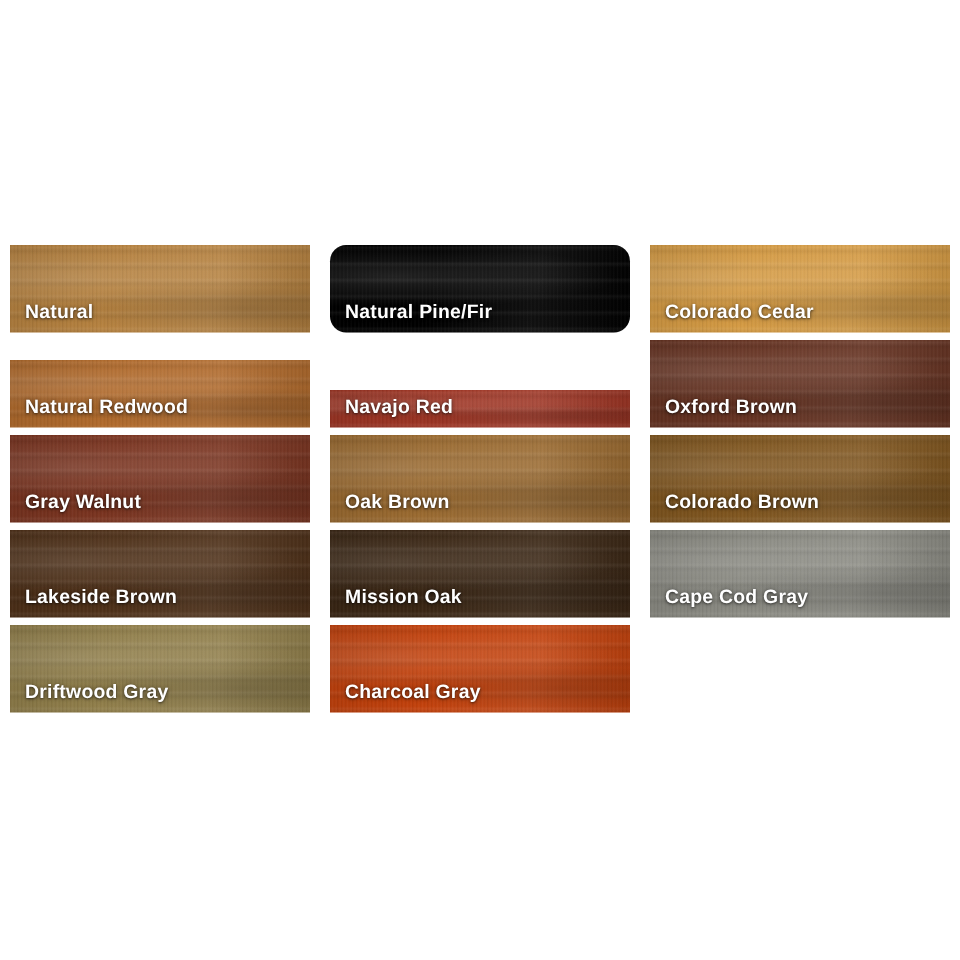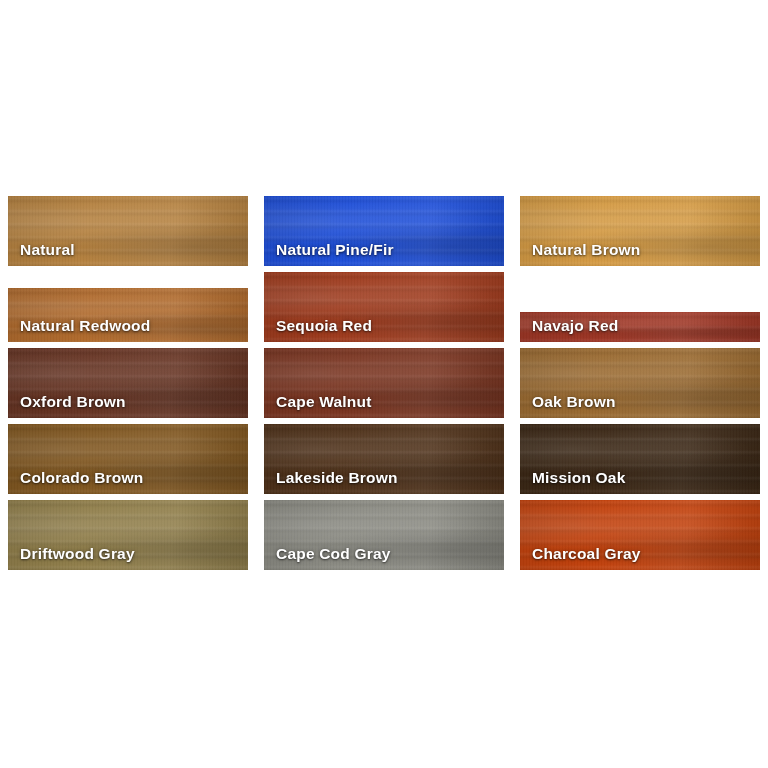--- a/index.html
+++ b/index.html
@@ -84,61 +84,55 @@
 </head>
 <body>
 
 <div id="chart">
     <div class="swatch" style="background-color: rgb(181, 129, 63);">
       <div class="grain-a"></div>
       <div class="grain-b"></div>
       <div class="grain-c"></div>
       <div class="label">Natural</div>
     </div>
-    <div class="swatch" style="background-color: #1d4ed8;">
+    <div class="swatch" style="background-color: #000000; border-radius: 13px;">
       <div class="grain-a"></div>
       <div class="grain-b"></div>
       <div class="grain-c"></div>
       <div class="label">Natural Pine/Fir</div>
     </div>
     <div class="swatch" style="background-color: rgb(212, 154, 67);">
       <div class="grain-a"></div>
       <div class="grain-b"></div>
       <div class="grain-c"></div>
-      <div class="label">Natural Brown</div>
+      <div class="label">Colorado Cedar</div>
     </div>
     <div class="swatch" style="background-color: rgb(176, 106, 44); margin-top: 16px;">
       <div class="grain-a"></div>
       <div class="grain-b"></div>
       <div class="grain-c"></div>
       <div class="label">Natural Redwood</div>
-    </div>
-    <div class="swatch" style="background-color: rgb(158, 58, 28);">
-      <div class="grain-a"></div>
-      <div class="grain-b"></div>
-      <div class="grain-c"></div>
-      <div class="label">Sequoia Red</div>
     </div>
     <div class="swatch" style="background-color: rgb(158, 53, 36); margin-top: 40px;">
       <div class="grain-a"></div>
       <div class="grain-b"></div>
       <div class="grain-c"></div>
       <div class="label">Navajo Red</div>
     </div>
     <div class="swatch" style="background-color: rgb(102, 51, 34);">
       <div class="grain-a"></div>
       <div class="grain-b"></div>
       <div class="grain-c"></div>
       <div class="label">Oxford Brown</div>
     </div>
     <div class="swatch" style="background-color: rgb(122, 52, 32);">
       <div class="grain-a"></div>
       <div class="grain-b"></div>
       <div class="grain-c"></div>
-      <div class="label">Cape Walnut</div>
+      <div class="label">Gray Walnut</div>
     </div>
     <div class="swatch" style="background-color: rgb(154, 106, 48);">
       <div class="grain-a"></div>
       <div class="grain-b"></div>
       <div class="grain-c"></div>
       <div class="label">Oak Brown</div>
     </div>
     <div class="swatch" style="background-color: rgb(128, 86, 31);">
       <div class="grain-a"></div>
       <div class="grain-b"></div>
@@ -150,31 +144,31 @@
       <div class="grain-b"></div>
       <div class="grain-c"></div>
       <div class="label">Lakeside Brown</div>
     </div>
     <div class="swatch" style="background-color: rgb(58, 38, 20); text-align: right;">
       <div class="grain-a"></div>
       <div class="grain-b"></div>
       <div class="grain-c"></div>
       <div class="label">Mission Oak</div>
     </div>
+    <div class="swatch" style="background-color: rgb(138, 138, 130);">
+      <div class="grain-a"></div>
+      <div class="grain-b"></div>
+      <div class="grain-c"></div>
+      <div class="label">Cape Cod Gray</div>
+    </div>
     <div class="swatch" style="background-color: rgb(144, 126, 74);">
       <div class="grain-a"></div>
       <div class="grain-b"></div>
       <div class="grain-c"></div>
       <div class="label">Driftwood Gray</div>
-    </div>
-    <div class="swatch" style="background-color: rgb(138, 138, 130);">
-      <div class="grain-a"></div>
-      <div class="grain-b"></div>
-      <div class="grain-c"></div>
-      <div class="label">Cape Cod Gray</div>
     </div>
     <div class="swatch" style="background-color: #c2410c;">
       <div class="grain-a"></div>
       <div class="grain-b"></div>
       <div class="grain-c"></div>
       <div class="label">Charcoal Gray</div>
     </div>
   </div>
 
 </body></html>

